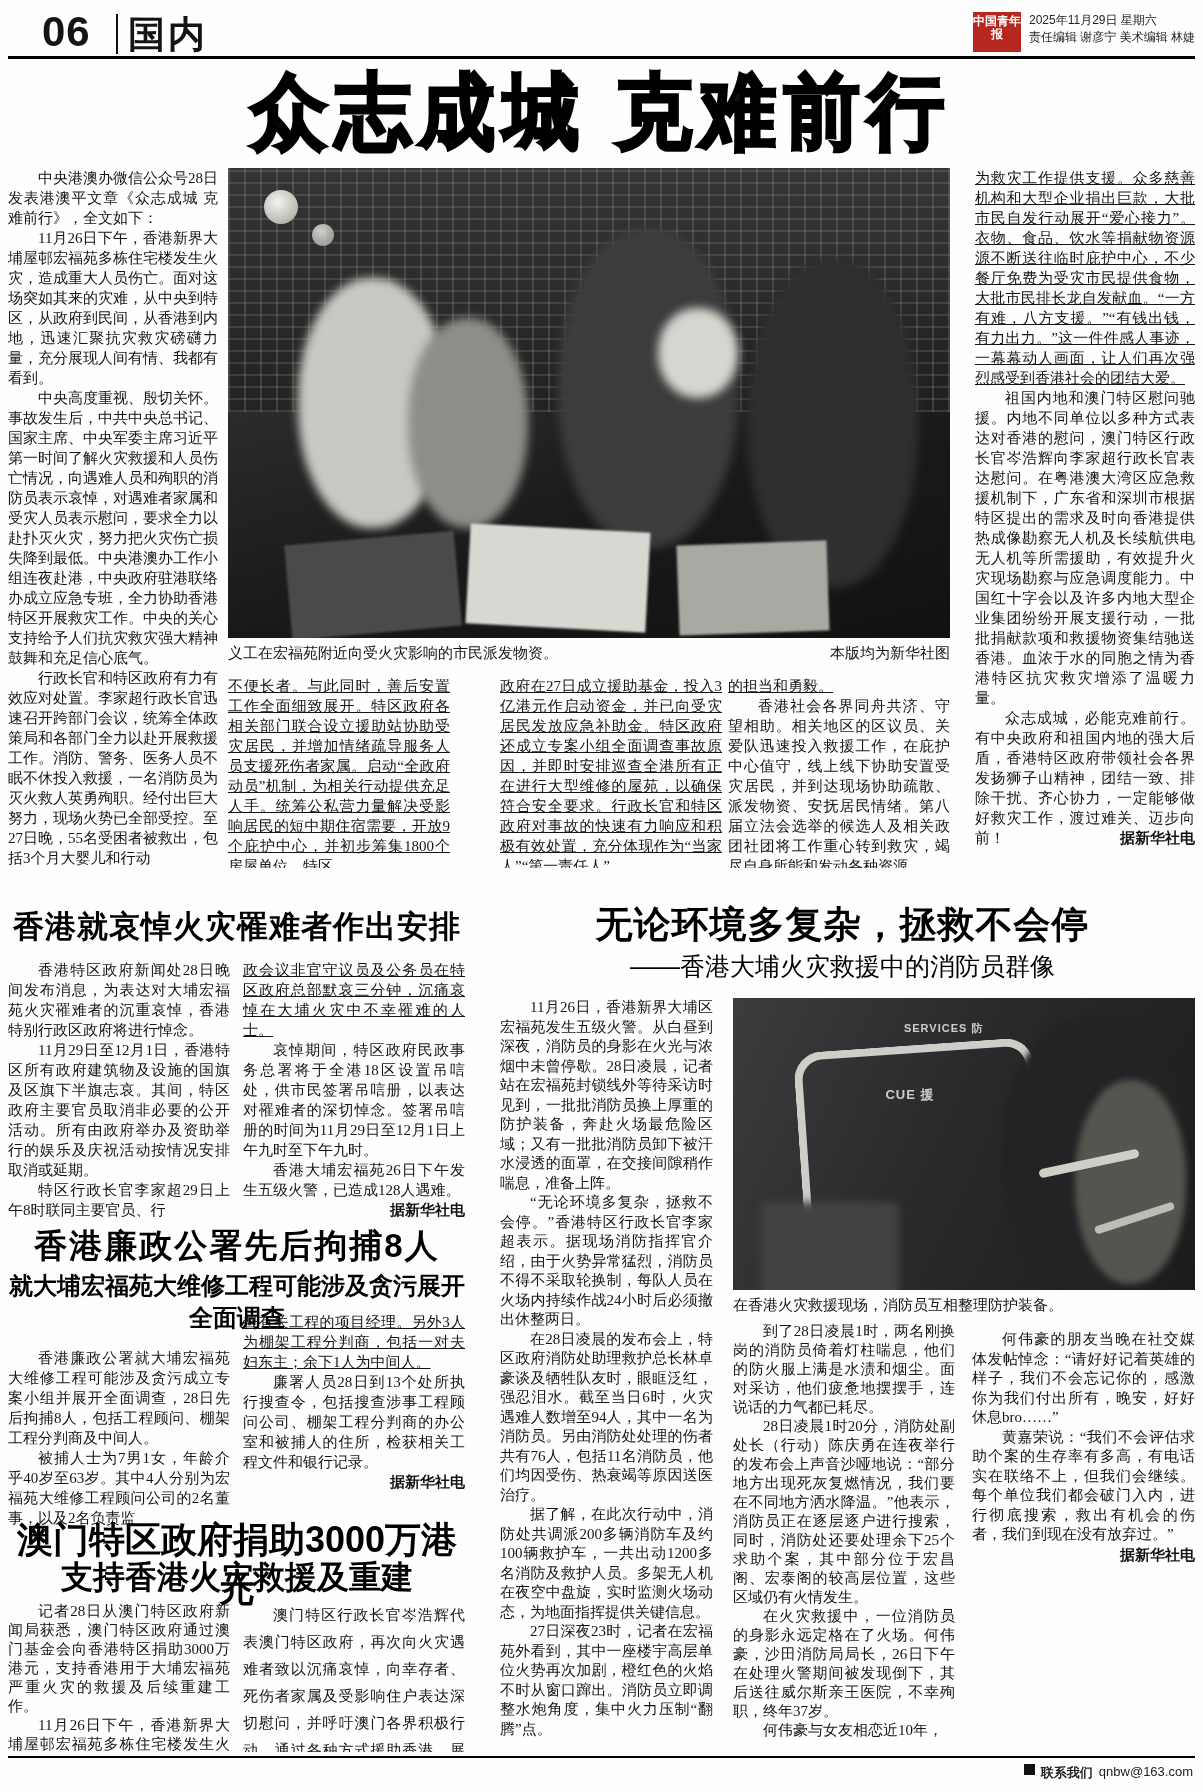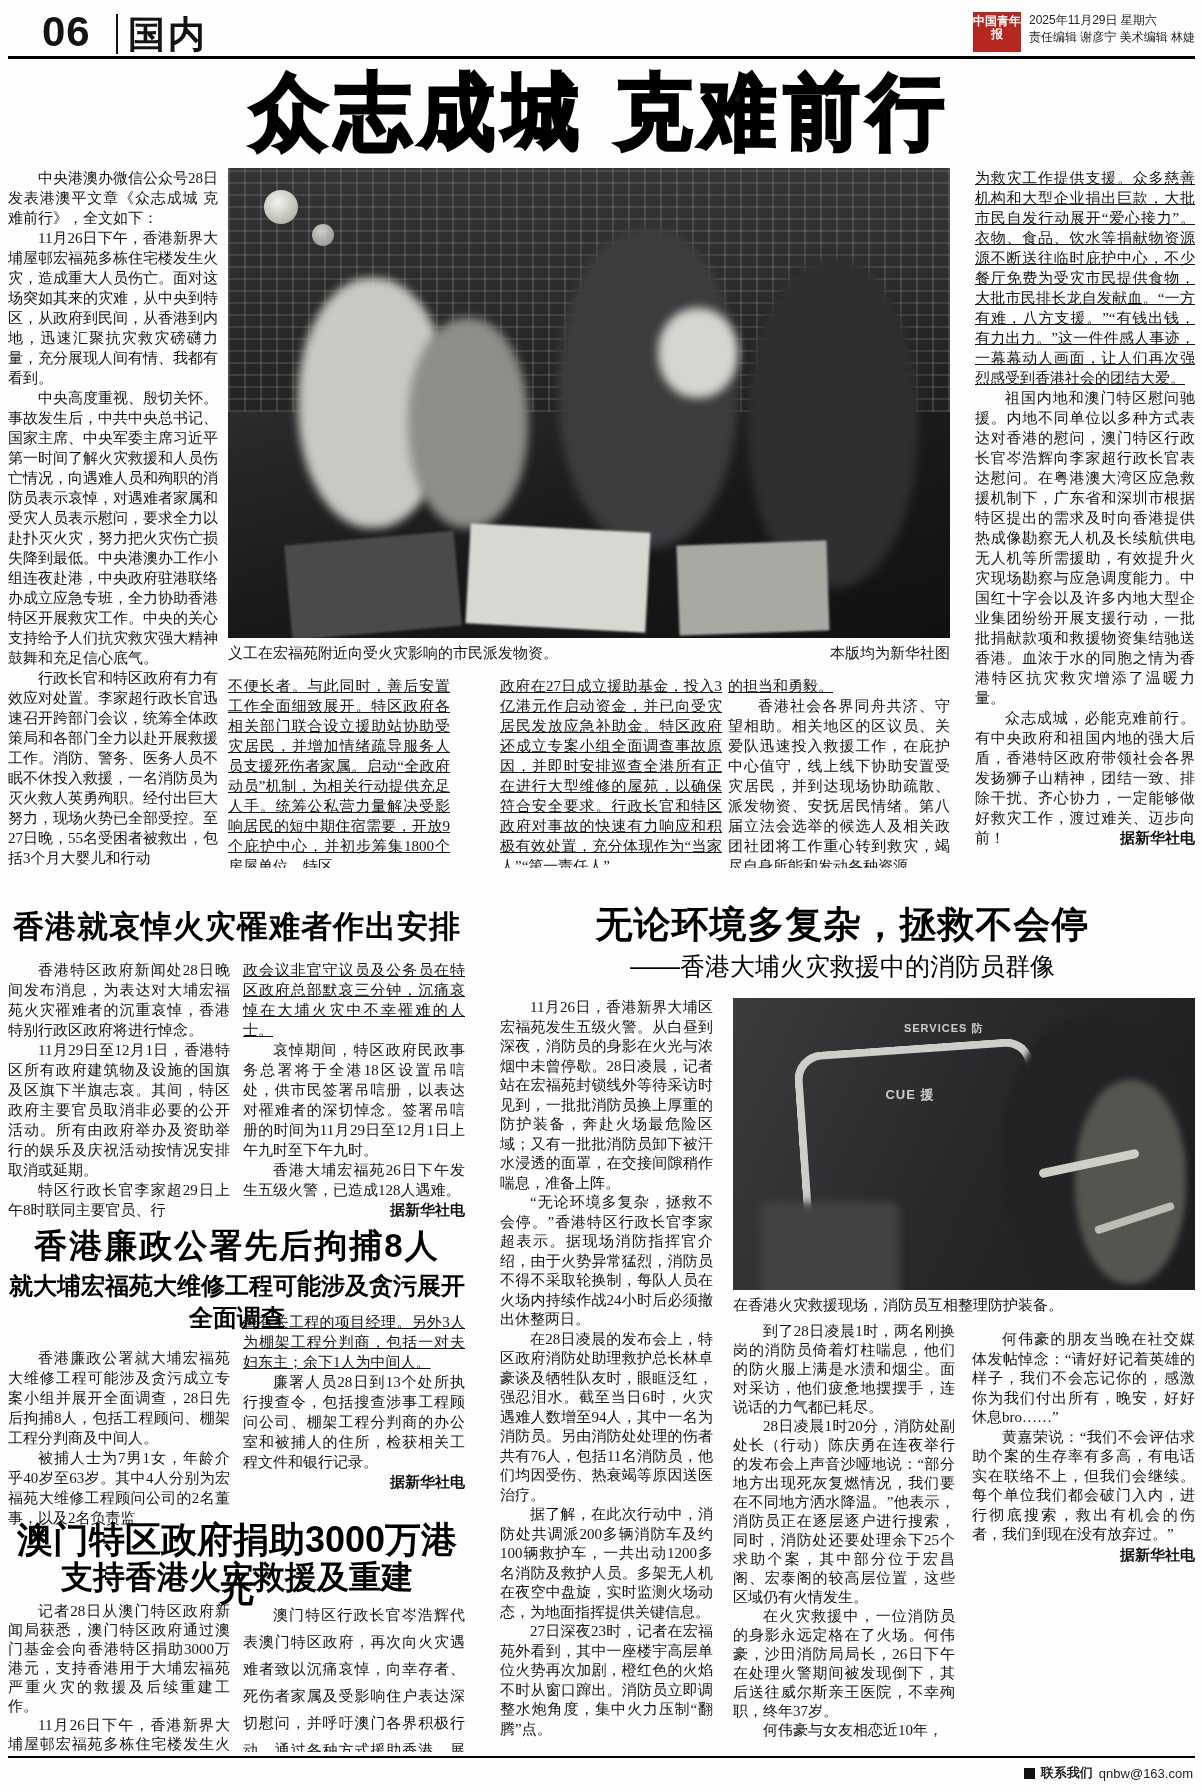--- a/index.html
+++ b/index.html
@@ -50,21 +50,21 @@
   .blob { position:absolute; border-radius:48%; filter:blur(5px); }
   .p1-box { position:absolute; filter:blur(1px); }
   .photo2 { background:linear-gradient(115deg,#3c3c3e 0%,#2a2a2c 45%,#1c1c1e 100%); }
   .p2-rail { position:absolute; left:14%; top:16%; width:52%; height:55%;
     border:8px solid #dcdcd6; border-bottom:none; border-radius:28px 28px 0 0;
     transform:rotate(-4deg); opacity:.92; }
   .p2-stripe { position:absolute; border-radius:8px; }
   .p2-label { position:absolute; color:#e9e9e2; font-family:"Liberation Sans",sans-serif; font-weight:700; letter-spacing:1px; opacity:.85; }
   
   .footer-rule { position:absolute; left:8px; top:1756px; width:1187px; height:2px; background:#000; }
-  .footer { position:absolute; right:10px; top:1764px; font-size:13px; font-family:"Liberation Sans",sans-serif; color:#222; display:flex; align-items:center; gap:6px; }
+  .footer { position:absolute; right:10px; top:1764px; font-size:13px; font-family:"Liberation Sans",sans-serif; color:#222; display:flex; align-items:flex-start; gap:6px; }
   .footer-sq { width:11px; height:11px; background:#111; display:inline-block; }
   .fw700 { font-weight:700; }
 </style>
 </head>
 <body>
 
 <div class="page">
 
   <div class="pagenum">06</div>
   <div class="head-divider"></div>

